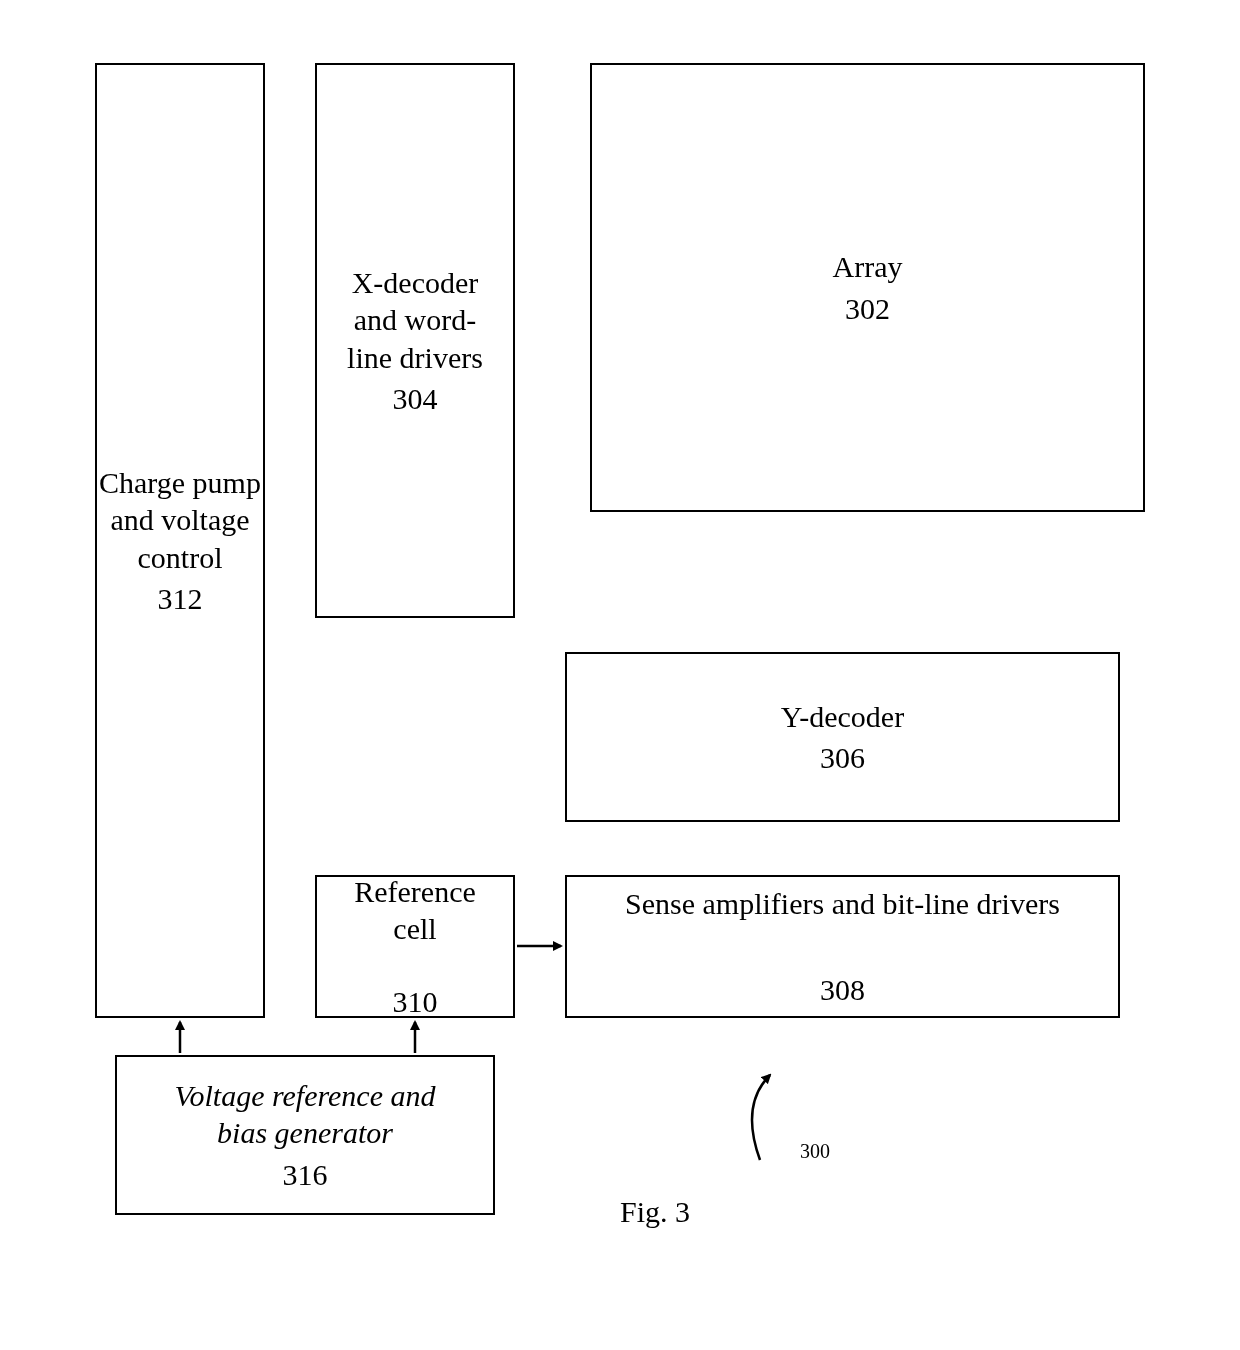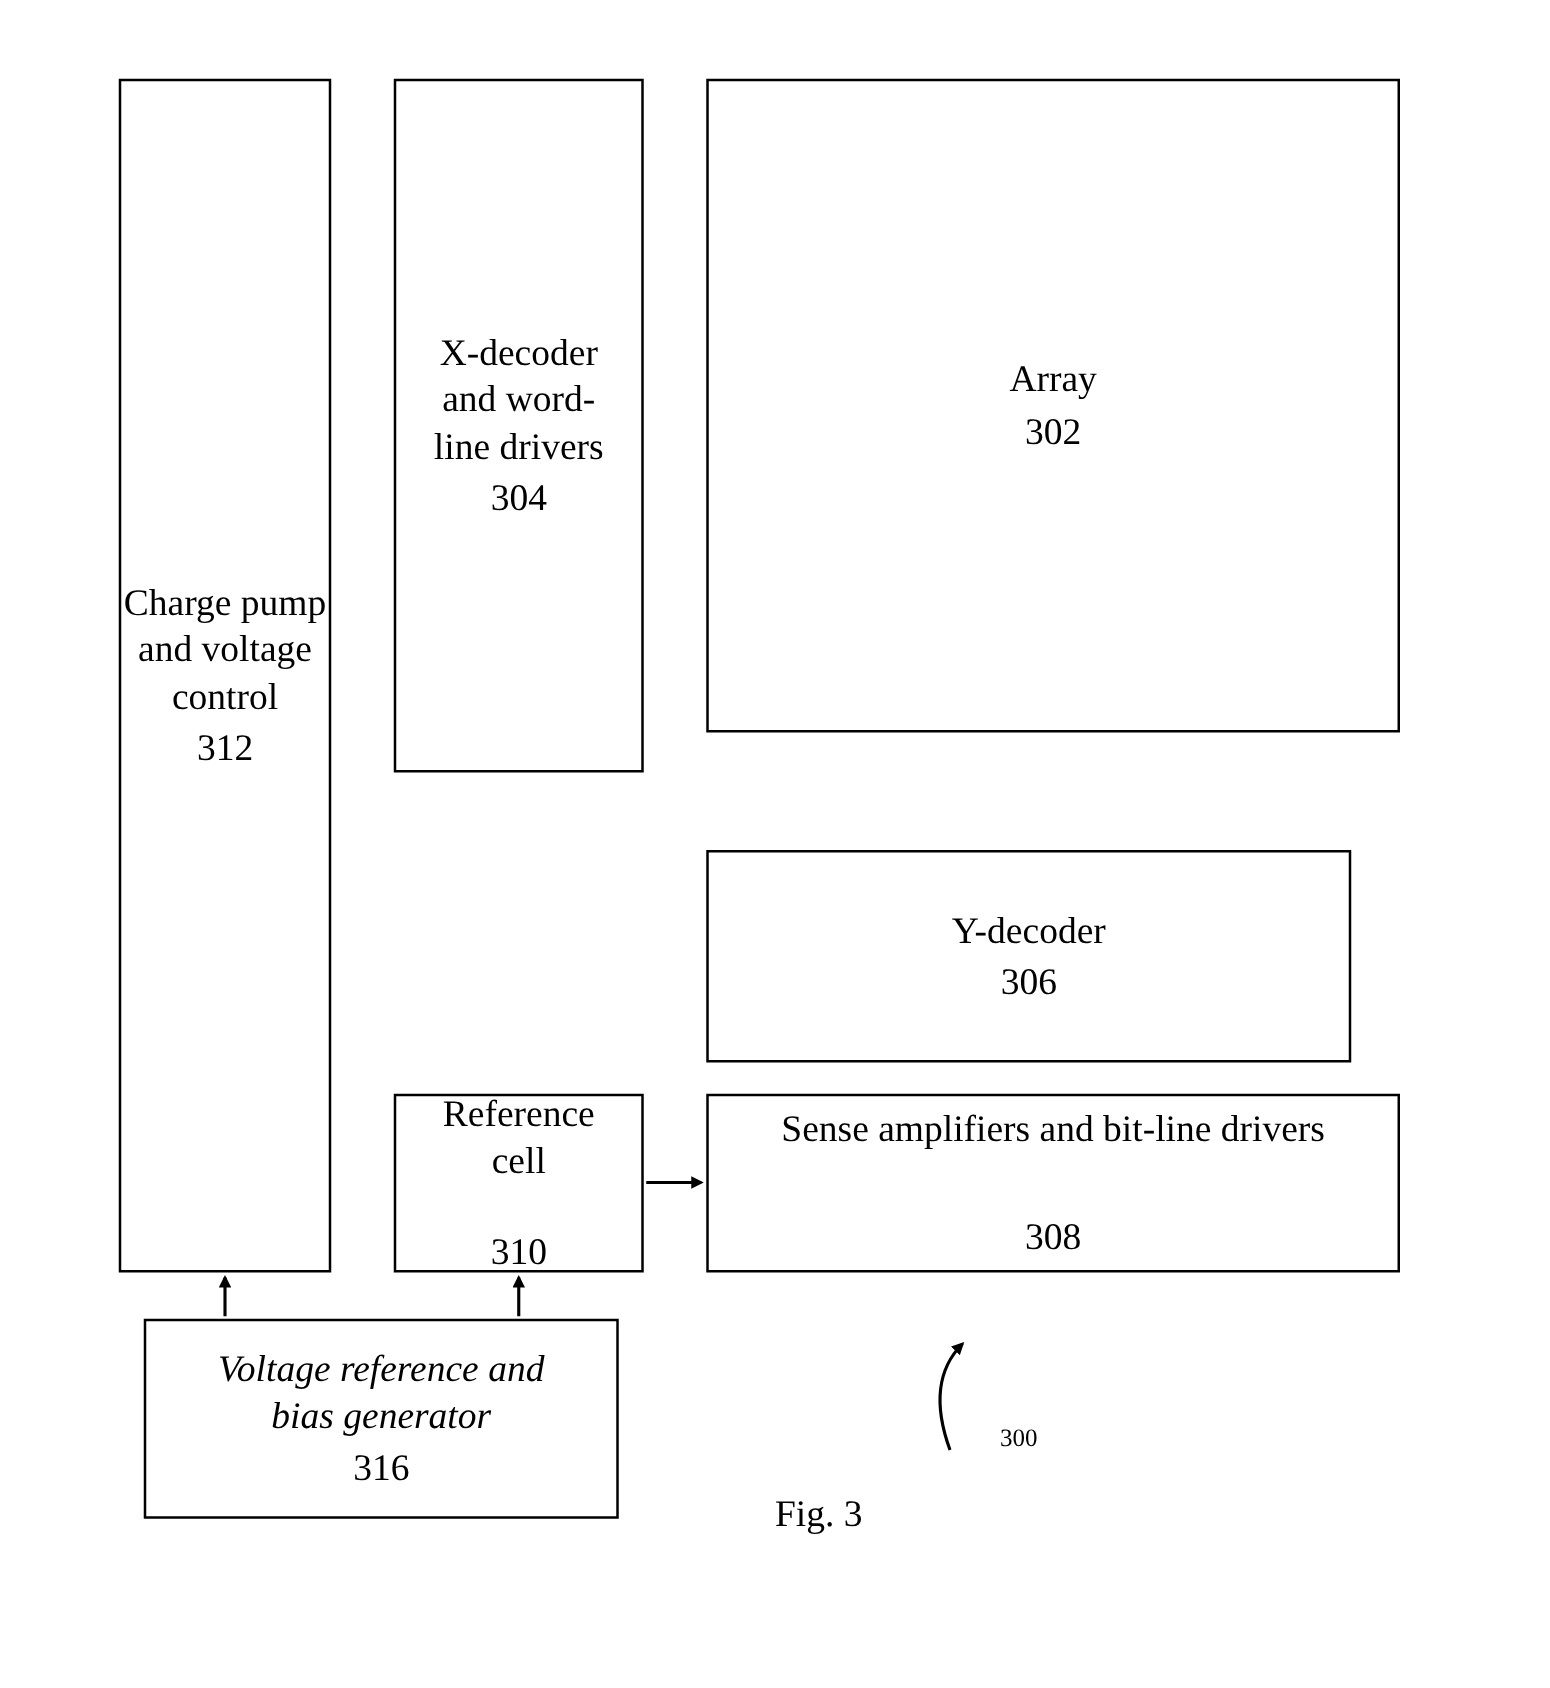--- a/index.html
+++ b/index.html
@@ -56,27 +56,27 @@
   <div class="box" style="left:95px; top:63px; width:170px; height:955px;align-items:center;">
     <div>Charge pump and voltage control</div>
     <div class="ref">312</div>
   </div>
 
   <div class="box" style="left:315px; top:63px; width:200px; height:555px;">
     <div style="max-width:160px;">X-decoder and word-line drivers</div>
     <div class="ref">304</div>
   </div>
 
-  <div class="box" style="left:565px; top:63px; width:555px; height:523px;">
+  <div class="box" style="left:590px; top:63px; width:555px; height:449px;">
     <div>Array</div>
     <div class="ref">302</div>
   </div>
 
 
-  <div class="box" style="left:565px; top:680px; width:516px; height:170px;text-align:right;">
+  <div class="box" style="left:565px; top:652px; width:555px; height:170px;text-align:right;">
     <div>Y-decoder</div>
     <div class="ref">306</div>
   </div>
 
   <div class="box" style="left:315px; top:875px; width:200px; height:143px;gap:31px;">
     <div style="max-width:160px;">Reference cell</div>
     <div class="ref">310</div>
   </div>
 
   <div class="box" style="left:565px; top:875px; width:555px; height:143px;gap:44px;">

